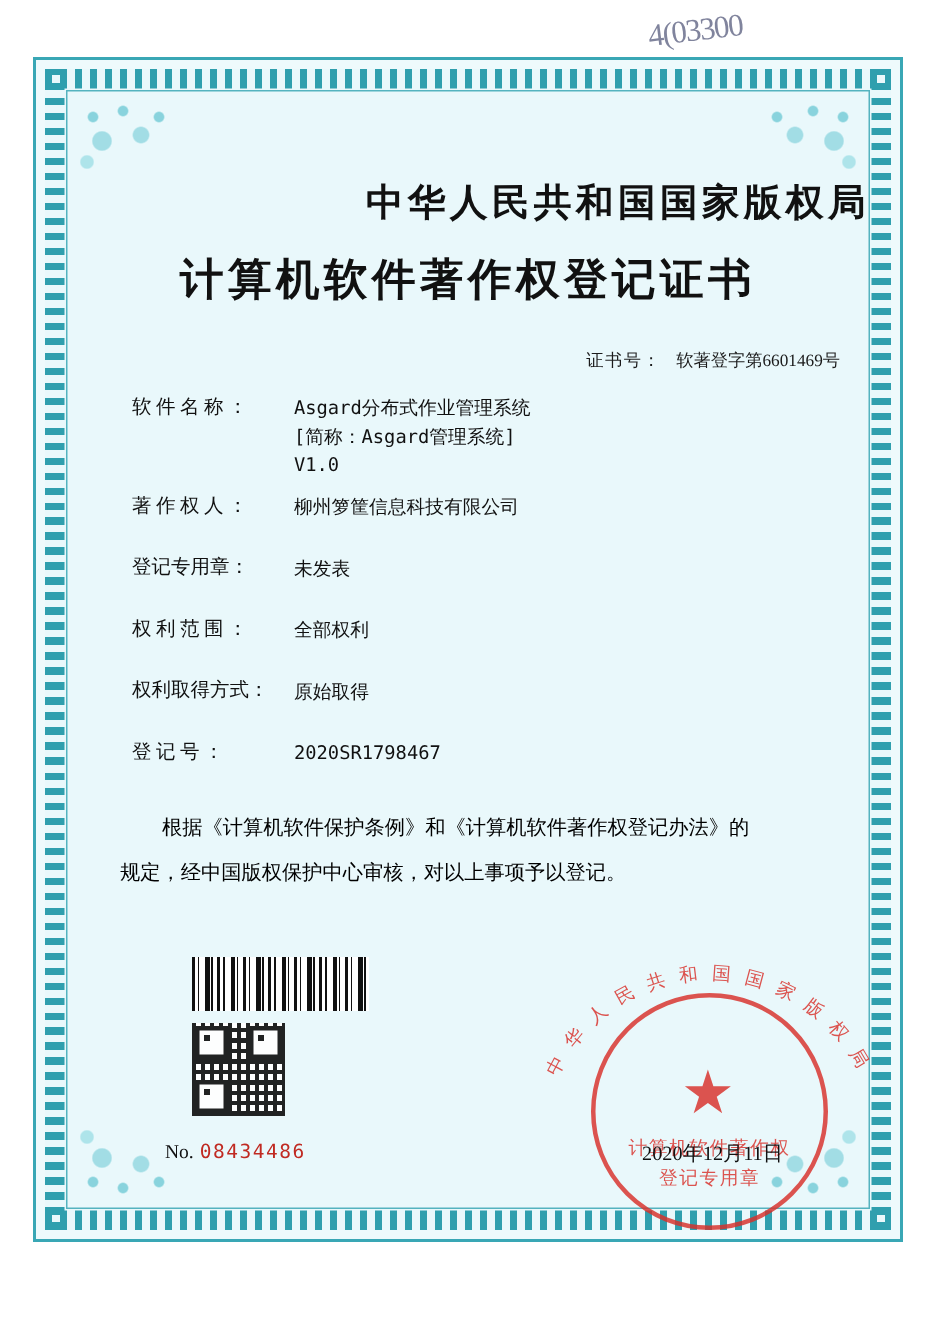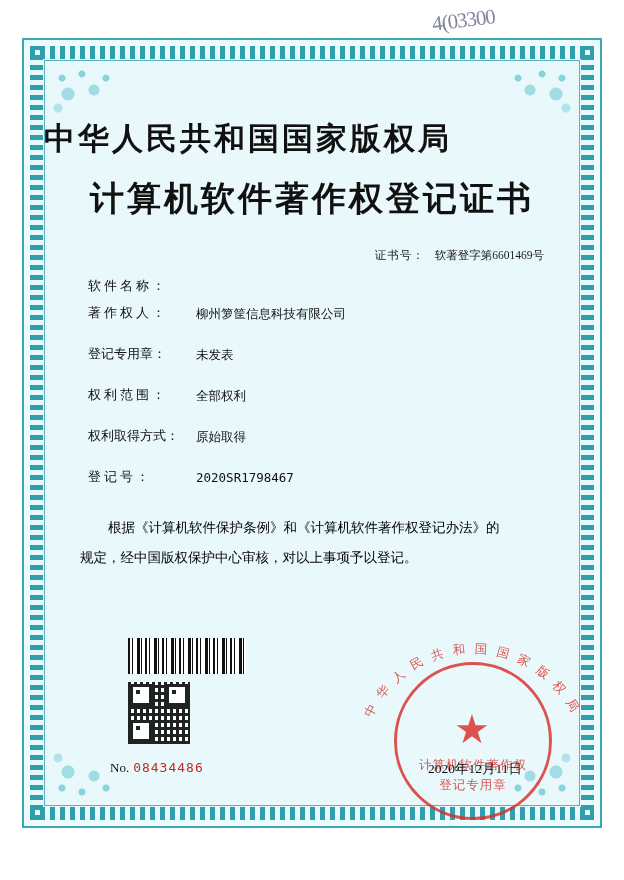--- a/index.html
+++ b/index.html
@@ -91,41 +91,41 @@
   .corner.br { left: 504px; top: 748px; transform: scale(-1,-1); }
 
   .content {
     position: absolute;
     left: 44px;
     top: 60px;
     width: 536px;
     height: 746px;
   }
   .title1 {
-    text-align: left;
+    text-align: right;
     margin-top: 58px;
     font-family: "Liberation Serif", serif;
-    font-size: 31px;
+    font-size: 25px;
     font-weight: bold;
     letter-spacing: 3px;
     color: #111111;
   }
   .title2 {
     text-align: center;
     margin-top: 16px;
     font-family: "Liberation Serif", serif;
-    font-size: 34px;
+    font-size: 29px;
     font-weight: bold;
     letter-spacing: 3px;
     color: #111111;
   }
   .cert-no {
     margin-top: 26px;
     text-align: right;
-    padding-right: 36px;
+    padding-right: 20px;
     font-family: "Liberation Serif", serif;
     font-size: 11.5px;
     color: #1b1b1b;
   }
   .cert-no .label { letter-spacing: 1px; }
   .cert-no .value { margin-left: 10px; }
 
   .fields {
     margin-top: 14px;
     padding-left: 44px;
@@ -289,20 +289,23 @@
     <div class="title2">计算机软件著作权登记证书</div>
 
     <div class="cert-no">
       <span class="label">证书号：</span><span class="value">软著登字第6601469号</span>
     </div>
 
     <div class="fields">
 
       <div class="field-row">
         <div class="field-label">软件名称：</div>
+        <div class="field-value">Asgard分布式作业管理系统
+[简称：Asgard管理系统]
+V1.0</div>
       </div>
 
       <div class="field-row row-gap">
         <div class="field-label">著作权人：</div>
         <div class="field-value">柳州箩筐信息科技有限公司</div>
       </div>
 
 
       <div class="field-row" style="margin-top:22px">
         <div class="field-label tight">登记专用章：</div>

